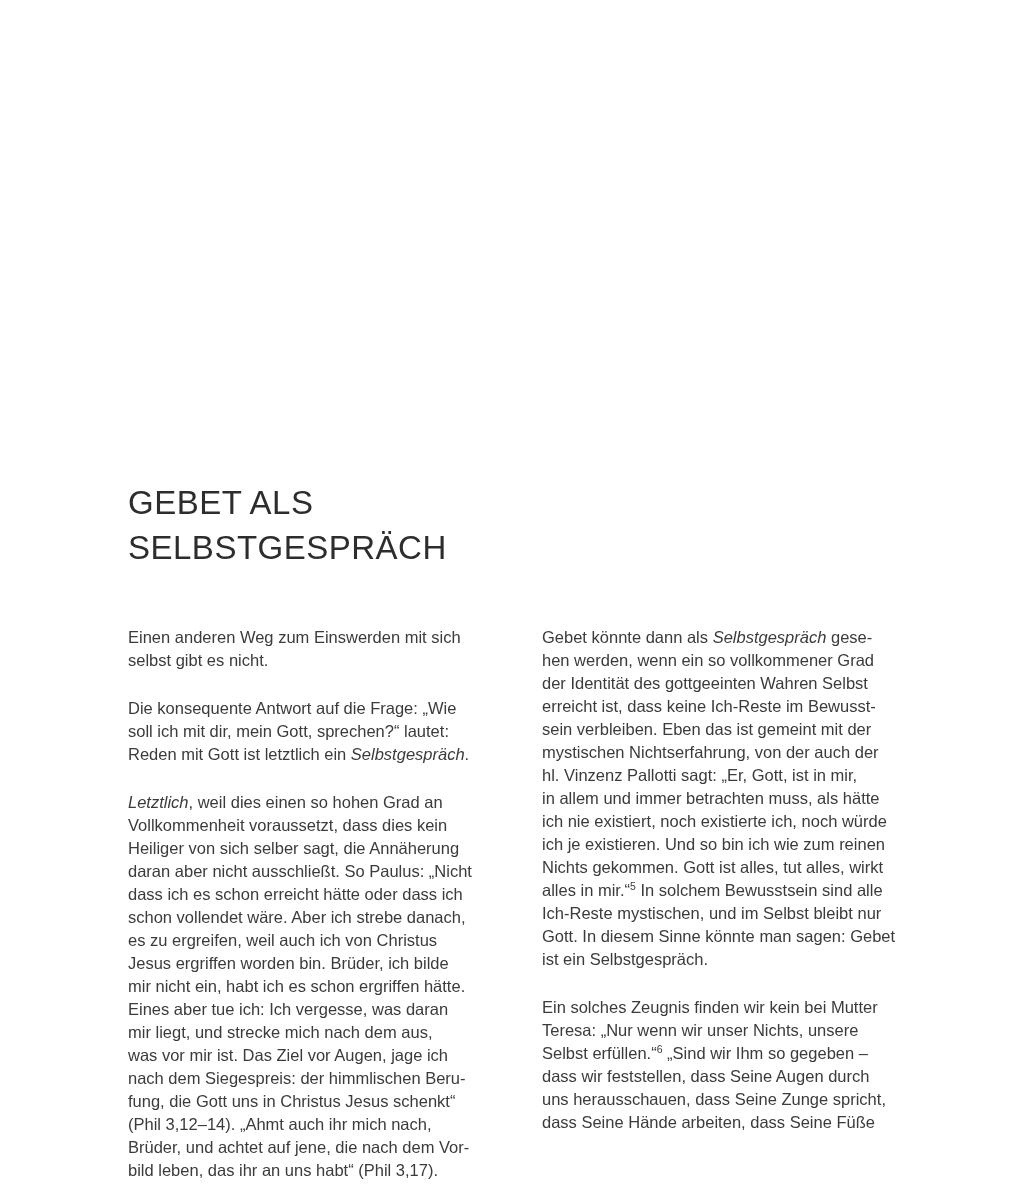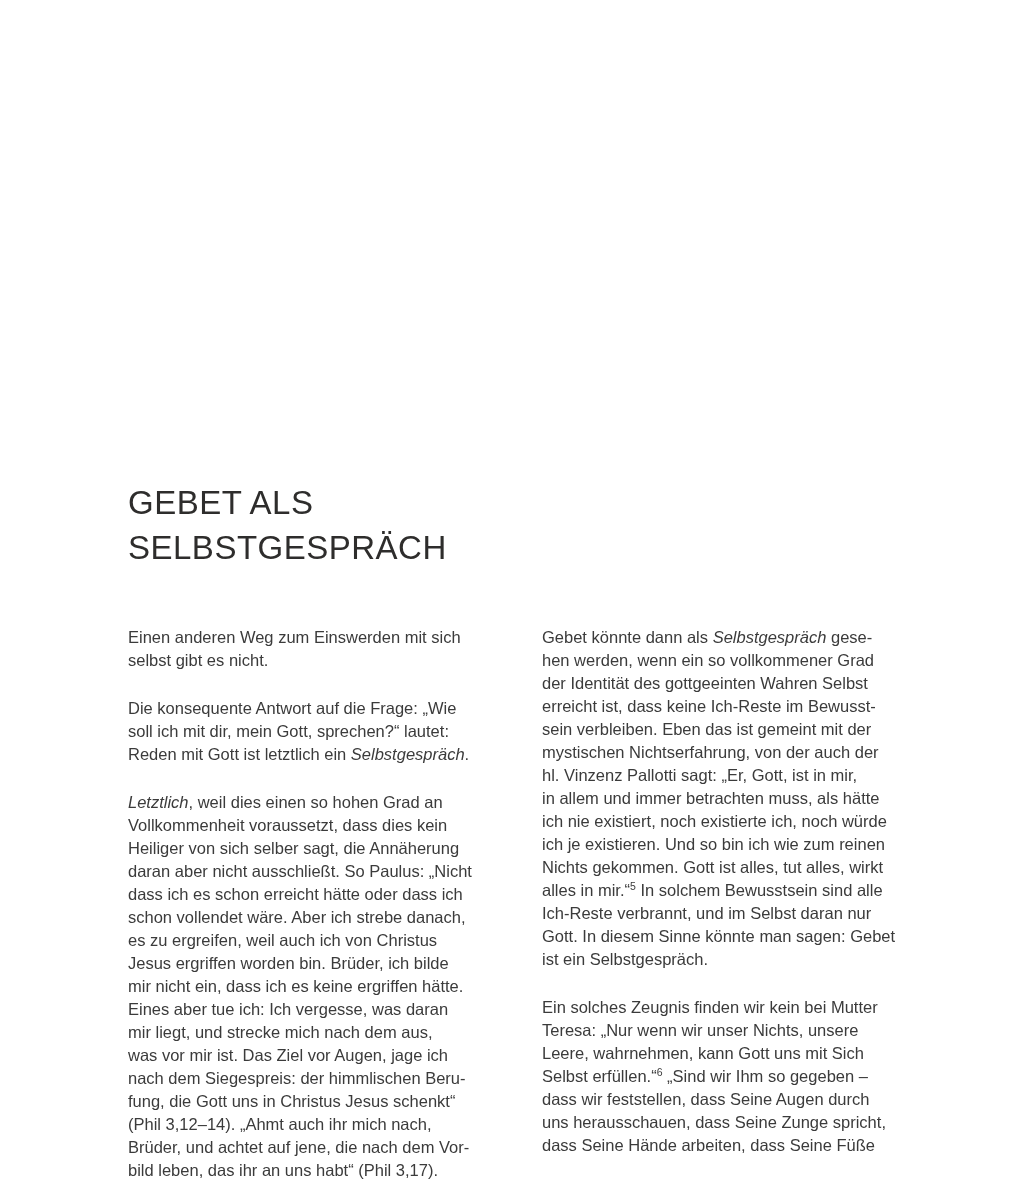--- a/index.html
+++ b/index.html
@@ -67,21 +67,21 @@
         </div>
         <div class="para">
           <div class="line"><em>Letztlich</em><span>, weil dies einen so hohen Grad an</span></div>
           <div class="line"><span>Vollkommenheit voraussetzt, dass dies kein</span></div>
           <div class="line"><span>Heiliger von sich selber sagt, die Annäherung</span></div>
           <div class="line"><span>daran aber nicht ausschließt. So Paulus: „Nicht</span></div>
           <div class="line"><span>dass ich es schon erreicht hätte oder dass ich</span></div>
           <div class="line"><span>schon vollendet wäre. Aber ich strebe danach,</span></div>
           <div class="line"><span>es zu ergreifen, weil auch ich von Christus</span></div>
           <div class="line"><span>Jesus ergriffen worden bin. Brüder, ich bilde</span></div>
-          <div class="line"><span>mir nicht ein, dass ich es keine ergriffen hätte.</span></div>
+          <div class="line"><span>mir nicht ein, habt ich es schon ergriffen hätte.</span></div>
           <div class="line"><span>Eines aber tue ich: Ich vergesse, was daran</span></div>
           <div class="line"><span>mir liegt, und strecke mich nach dem aus,</span></div>
           <div class="line"><span>was vor mir ist. Das Ziel vor Augen, jage ich</span></div>
           <div class="line"><span>nach dem Siegespreis: der himmlischen Beru-</span></div>
           <div class="line"><span>fung, die Gott uns in Christus Jesus schenkt“</span></div>
           <div class="line"><span>(Phil 3,12–14). „Ahmt auch ihr mich nach,</span></div>
           <div class="line"><span>Brüder, und achtet auf jene, die nach dem Vor-</span></div>
           <div class="line"><span>bild leben, das ihr an uns habt“ (Phil 3,17).</span></div>
         </div>
       </div>
@@ -92,28 +92,27 @@
           <div class="line"><span>der Identität des gottgeeinten Wahren Selbst</span></div>
           <div class="line"><span>erreicht ist, dass keine Ich-Reste im Bewusst-</span></div>
           <div class="line"><span>sein verbleiben. Eben das ist gemeint mit der</span></div>
           <div class="line"><span>mystischen Nichtserfahrung, von der auch der</span></div>
           <div class="line"><span>hl. Vinzenz Pallotti sagt: „Er, Gott, ist in mir,</span></div>
           <div class="line"><span>in allem und immer betrachten muss, als hätte</span></div>
           <div class="line"><span>ich nie existiert, noch existierte ich, noch würde</span></div>
           <div class="line"><span>ich je existieren. Und so bin ich wie zum reinen</span></div>
           <div class="line"><span>Nichts gekommen. Gott ist alles, tut alles, wirkt</span></div>
           <div class="line"><span>alles in mir.“</span><sup>5</sup><span> In solchem Bewusstsein sind alle</span></div>
-          <div class="line"><span>Ich-Reste verbrannt, und im Selbst daran nur</span></div>
+          <div class="line"><span>Ich-Reste mystischen, und im Selbst bleibt nur</span></div>
           <div class="line"><span>Gott. In diesem Sinne könnte man sagen: Gebet</span></div>
           <div class="line"><span>ist ein Selbstgespräch.</span></div>
         </div>
         <div class="para">
           <div class="line"><span>Ein solches Zeugnis finden wir kein bei Mutter</span></div>
           <div class="line"><span>Teresa: „Nur wenn wir unser Nichts, unsere</span></div>
-          <div class="line"><span>Leere, wahrnehmen, kann Gott uns mit Sich</span></div>
           <div class="line"><span>Selbst erfüllen.“</span><sup>6</sup><span> „Sind wir Ihm so gegeben –</span></div>
           <div class="line"><span>dass wir feststellen, dass Seine Augen durch</span></div>
           <div class="line"><span>uns herausschauen, dass Seine Zunge spricht,</span></div>
           <div class="line"><span>dass Seine Hände arbeiten, dass Seine Füße</span></div>
         </div>
       </div>
   </div>
 
 </div>
 

